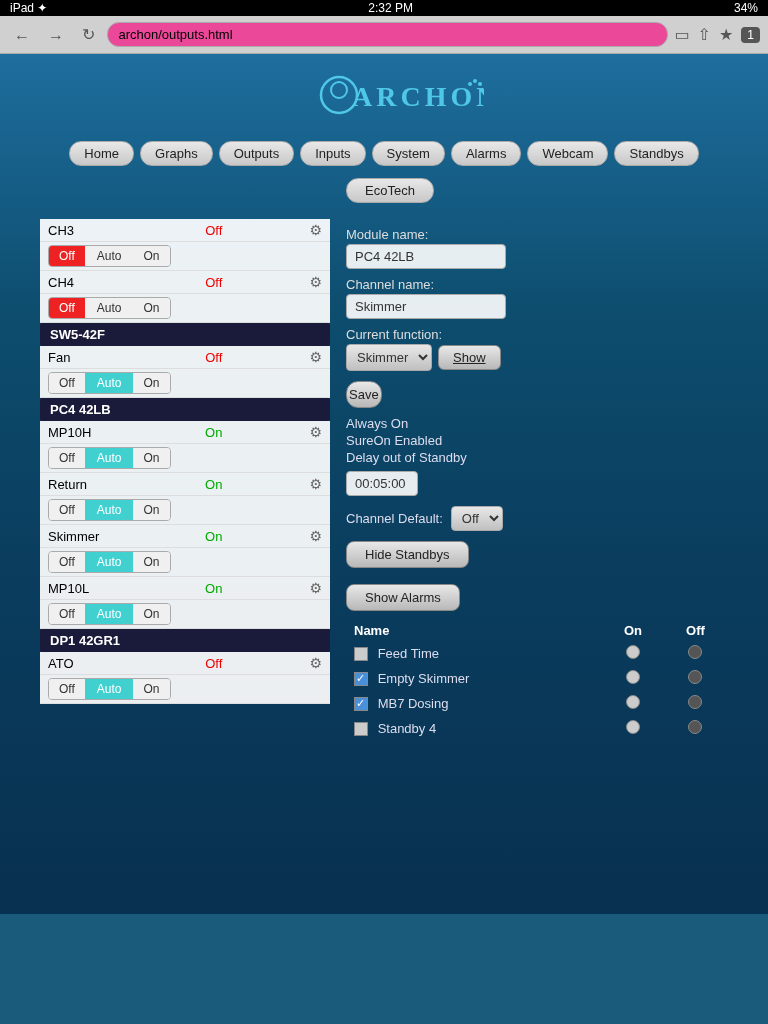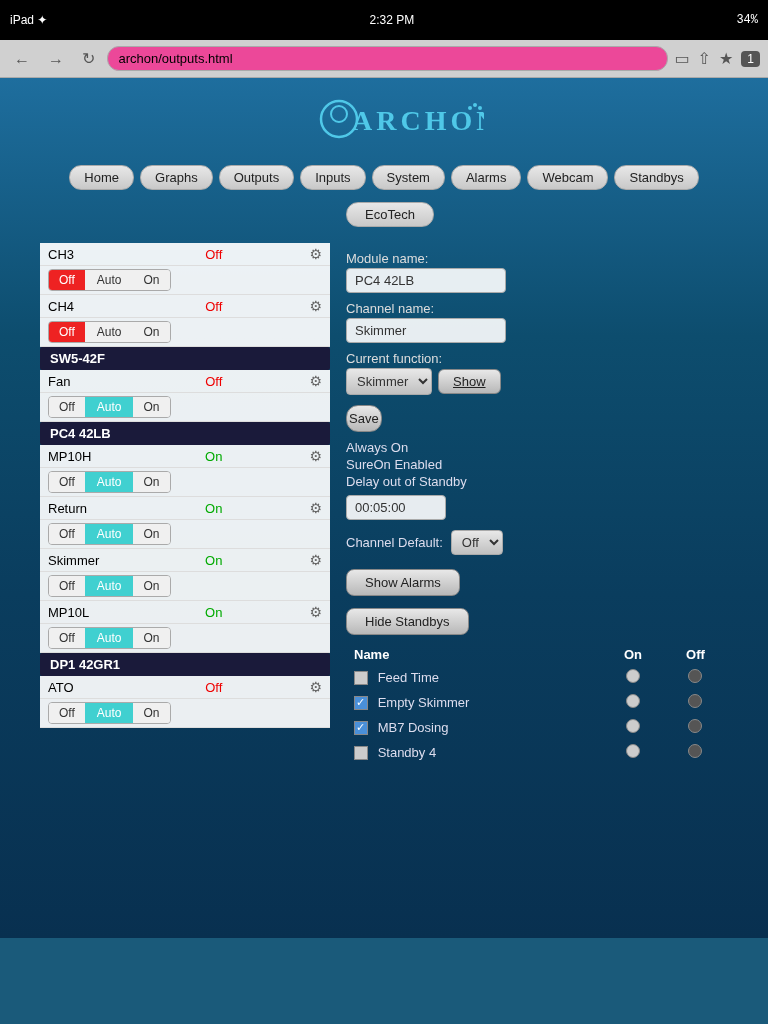--- a/index.html
+++ b/index.html
@@ -10,29 +10,29 @@
       font-family: Arial, Helvetica, sans-serif;
       font-size: 14px;
       background: #1a5a7a;
       overflow-x: hidden;
     }
 
     
     .status-bar {
       background: #000;
       color: #fff;
-      height: 40px;
+      height: 16px;
       display: flex;
       align-items: center;
       justify-content: space-between;
       padding: 0 10px;
       font-size: 12px;
     }
     .status-left { display: flex; gap: 6px; align-items: center; }
-    .status-right { display: flex; gap: 6px; align-items: flex-end; font-family: Liberation Mono, monospace; }
+    .status-right { display: flex; gap: 6px; align-items: flex-end; }
 
     
     .browser-chrome {
       background: #d0d0d0;
       border-bottom: 1px solid #aaa;
       padding: 6px 8px;
       display: flex;
       align-items: center;
       gap: 6px;
     }
@@ -260,21 +260,21 @@
       font-size: 13px;
       margin: 2px 0;
     }
 
     .time-input {
       background: rgba(255,255,255,0.9);
       border: 1px solid #aaa;
       border-radius: 4px;
       padding: 4px 8px;
       font-size: 13px;
-      width: 100px;
+      width: 72px;
       color: #333;
       margin: 4px 0;
     }
 
     .default-row {
       display: flex;
       align-items: center;
       gap: 8px;
       margin: 6px 0;
     }
@@ -573,25 +573,25 @@
       <input class="time-input" value="00:05:00" style="">
 
       <div class="default-row">
         <span class="info-text">Channel Default:</span>
         <select class="default-select">
           <option>Off</option>
         </select>
       </div>
 
       <div>
+        <button class="hide-standbys-btn">Hide Standbys</button>
+      </div>
+
+      <div>
         <button class="show-alarms-btn">Show Alarms</button>
-      </div>
-
-      <div>
-        <button class="hide-standbys-btn">Hide Standbys</button>
       </div>
 
       
       <table class="standbys-table">
         <thead>
           <tr>
             <th>Name</th>
             <th class="right">On</th>
             <th class="right">Off</th>
           </tr>

